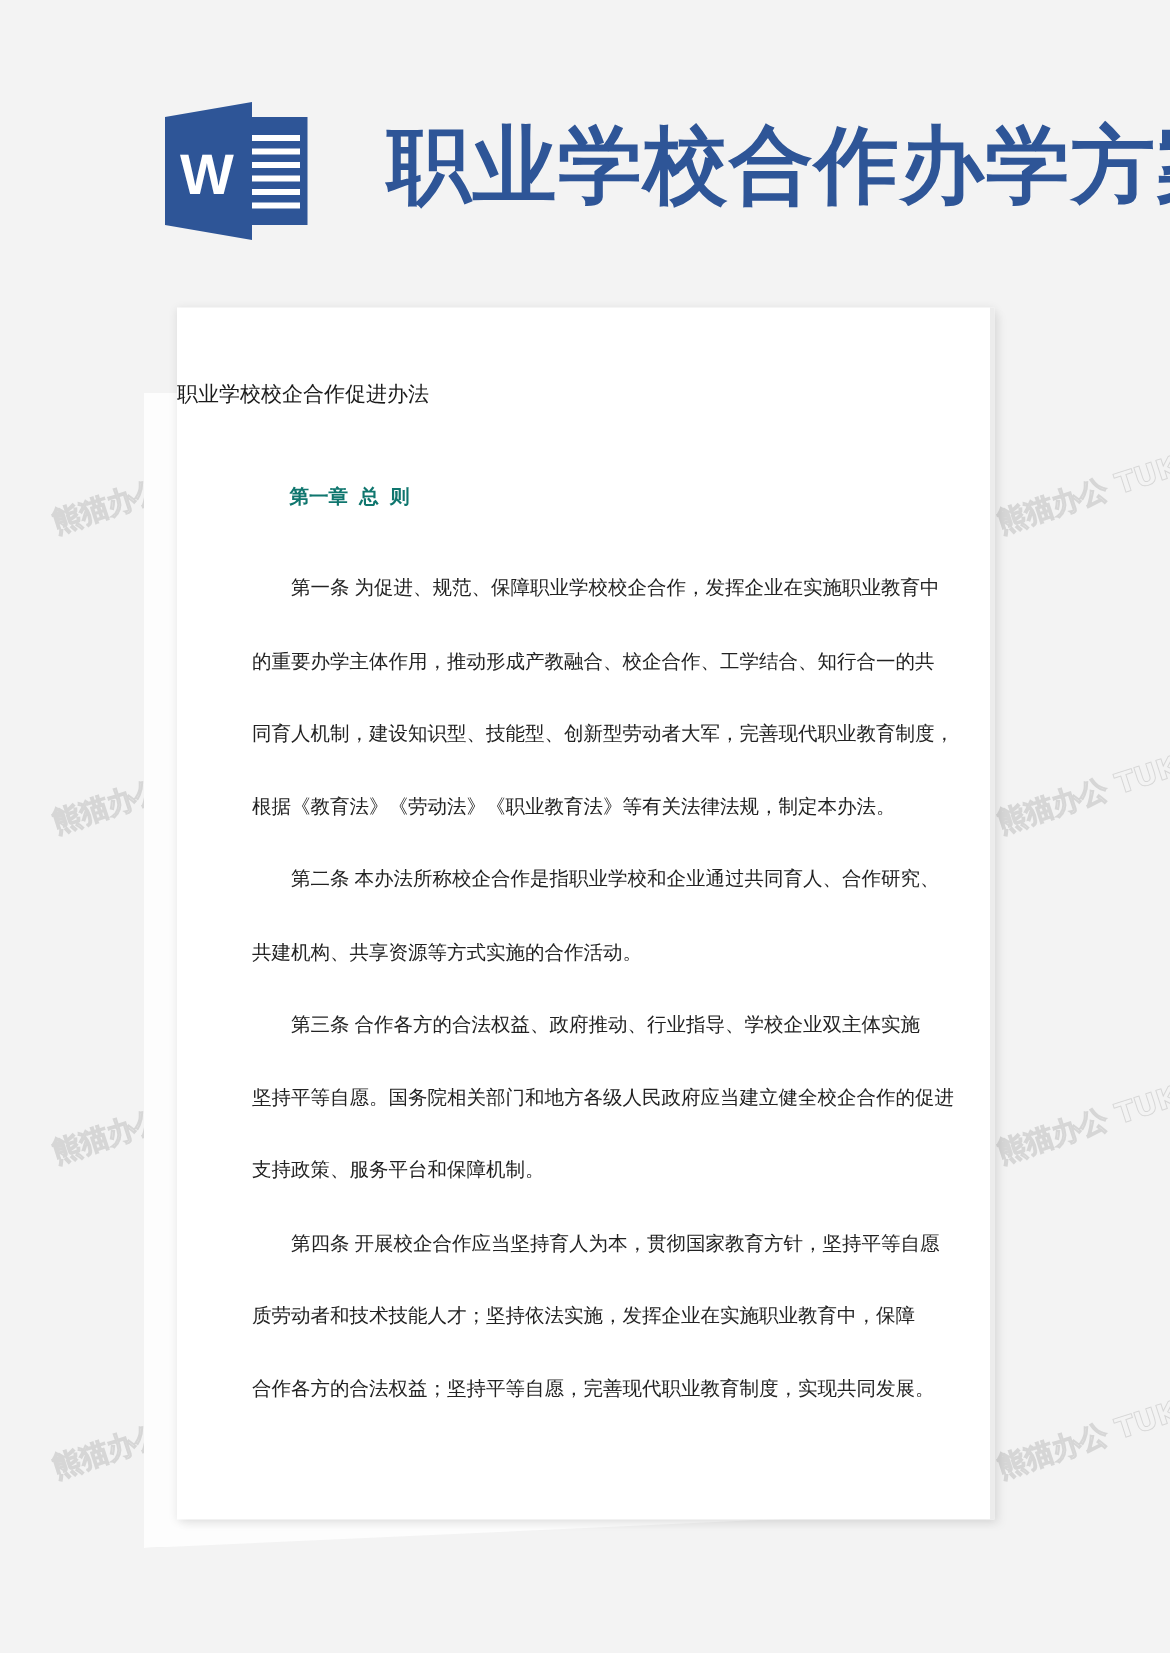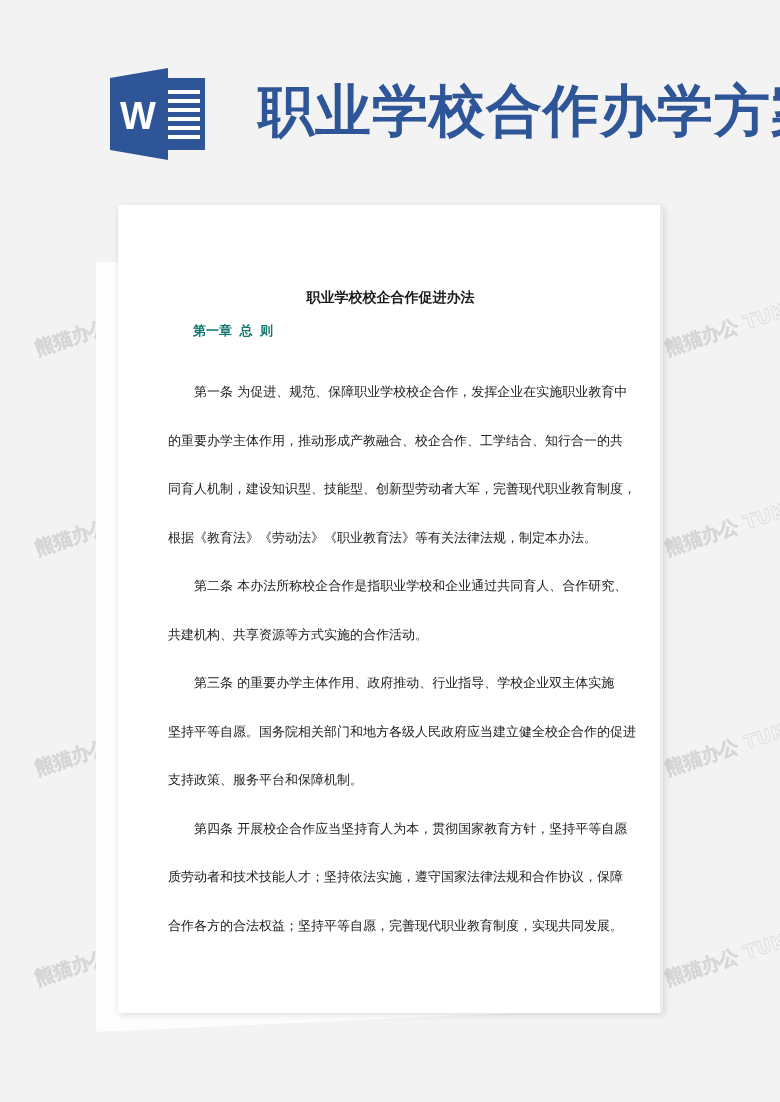--- a/index.html
+++ b/index.html
@@ -24,33 +24,33 @@
     clip-path: polygon(0 0, 100% 0, 100% 96.7%, 0 100%);
   }
   .page {
     position: absolute; left: 118px; top: 205px; width: 545px; height: 808px;
     background: #ffffff;
     box-shadow: 0 1px 6px rgba(0,0,0,0.10), 4px 4px 6px rgba(0,0,0,0.04);
     border-right: 3px solid #ececec;
     box-sizing: border-box;
   }
   .doc-title {
-    position: absolute; left: 0; width: 545px; top: 49px; text-align: center;
-    font-size: 14px; font-weight: bold; color: #1a1a1a; margin-top: 35px;
+    position: absolute; left: 0; width: 545px; top: 49px; 
+    font-size: 14px; font-weight: normal; color: #1a1a1a;
   }
   .chapter {
     position: absolute; left: 75px; top: 117px;
     font-size: 13px; font-weight: bold; color: #0f766e; word-spacing: 3px;
   }
   .body-text {
     position: absolute; left: 50px; top: 163px; width: 480px;
     font-size: 13px; color: #222; line-height: 48.5px;
   }
   .para { margin: 0; text-indent: 26px; }
-  .line { display: block; white-space: nowrap; }
+  .line { display: block; white-space: nowrap; font-family: Liberation Serif, serif; }
   .line.first { text-indent: 26px; }
   .watermark {
     position: absolute; font-size: 19px; font-weight: bold; color: transparent;
     -webkit-text-stroke: 0.6px rgba(190,190,190,0.55);
     transform: rotate(-18deg); white-space: nowrap; pointer-events: none;
   }
 </style>
 </head>
 <body>
 
@@ -91,23 +91,23 @@
       <span class="line first" style="text-indent:26px">第一条 为促进、规范、保障职业学校校企合作，发挥企业在实施职业教育中</span>
       <span class="line" style="text-indent:0">的重要办学主体作用，推动形成产教融合、校企合作、工学结合、知行合一的共</span>
       <span class="line" style="text-indent:0">同育人机制，建设知识型、技能型、创新型劳动者大军，完善现代职业教育制度，</span>
       <span class="line" style="text-indent:0">根据《教育法》《劳动法》《职业教育法》等有关法律法规，制定本办法。</span>
     </div>
     <div class="para">
       <span class="line first" style="text-indent:26px">第二条 本办法所称校企合作是指职业学校和企业通过共同育人、合作研究、</span>
       <span class="line" style="text-indent:0">共建机构、共享资源等方式实施的合作活动。</span>
     </div>
     <div class="para">
-      <span class="line first" style="text-indent:26px">第三条 的重要办学主体作用、政府推动、行业指导、学校企业双主体实施</span>
+      <span class="line first" style="text-indent:26px">第三条 合作各方的合法权益、政府推动、行业指导、学校企业双主体实施</span>
       <span class="line" style="text-indent:0">坚持平等自愿。国务院相关部门和地方各级人民政府应当建立健全校企合作的促进</span>
       <span class="line" style="text-indent:0">支持政策、服务平台和保障机制。</span>
     </div>
     <div class="para">
       <span class="line first" style="text-indent:26px">第四条 开展校企合作应当坚持育人为本，贯彻国家教育方针，坚持平等自愿</span>
-      <span class="line" style="text-indent:0">质劳动者和技术技能人才；坚持依法实施，遵守国家法律法规和合作协议，保障</span>
+      <span class="line" style="text-indent:0">质劳动者和技术技能人才；坚持依法实施，发挥企业在实施职业教育中，保障</span>
       <span class="line" style="text-indent:0">合作各方的合法权益；坚持平等自愿，完善现代职业教育制度，实现共同发展。</span>
     </div>
   </div>
 </div>
 
 </body></html>

